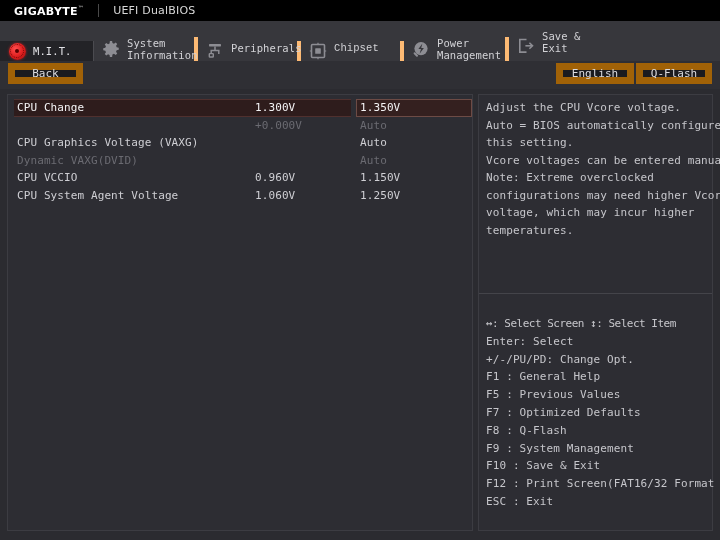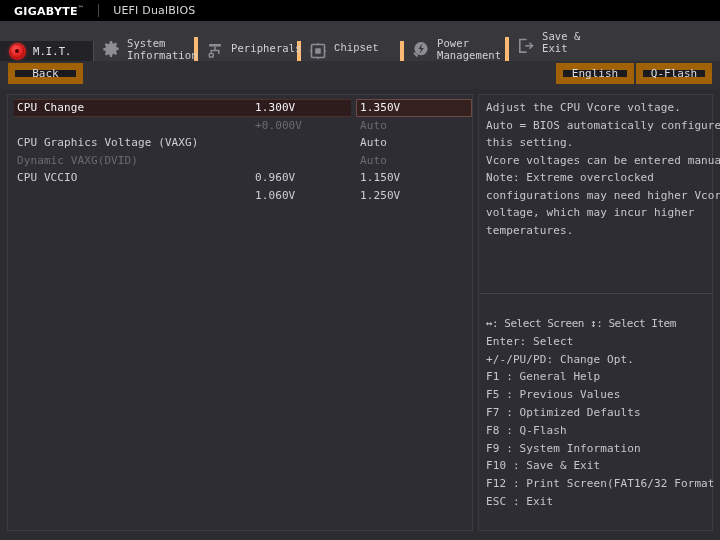--- a/index.html
+++ b/index.html
@@ -392,20 +392,21 @@
           <div class="r-val">Auto</div>
         </div>
 
         <div class="row">
           <div class="r-name">CPU VCCIO</div>
           <div class="r-cur">0.960V</div>
           <div class="r-val">1.150V</div>
         </div>
 
         <div class="row">
+          <div class="r-name">CPU System Agent Voltage</div>
           <div class="r-cur">1.060V</div>
           <div class="r-val">1.250V</div>
         </div>
 
       </div>
     </div>
 
     <div class="rightpane">
       <div class="helptext">
         <div>Adjust the CPU Vcore voltage.</div>
@@ -421,21 +422,21 @@
       <div class="pane-divider"></div>
 
       <div class="keylegend">
         <div class="arrows">↔: Select Screen  ↕: Select Item</div>
         <div>Enter: Select</div>
         <div>+/-/PU/PD: Change Opt.</div>
         <div>F1  : General Help</div>
         <div>F5  : Previous Values</div>
         <div>F7  : Optimized Defaults</div>
         <div>F8  : Q-Flash</div>
-        <div>F9  : System Information</div>
+        <div>F9  : System Management</div>
         <div>F10 : Save &amp; Exit</div>
         <div>F12 : Print Screen(FAT16/32 Format Only)</div>
         <div>ESC : Exit</div>
       </div>
     </div>
 
   </div>
 </div>
 
 </body></html>

